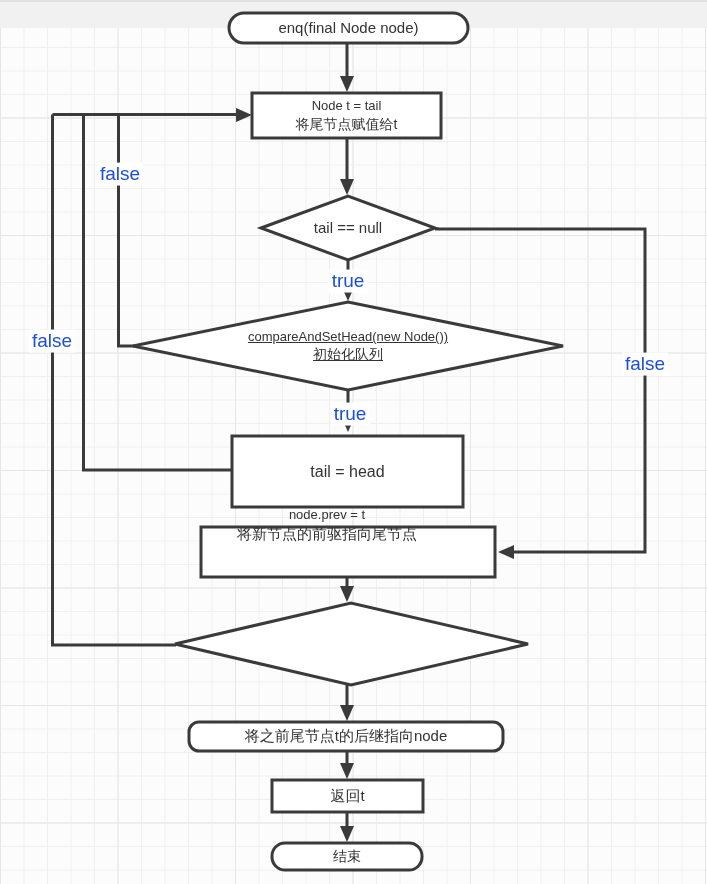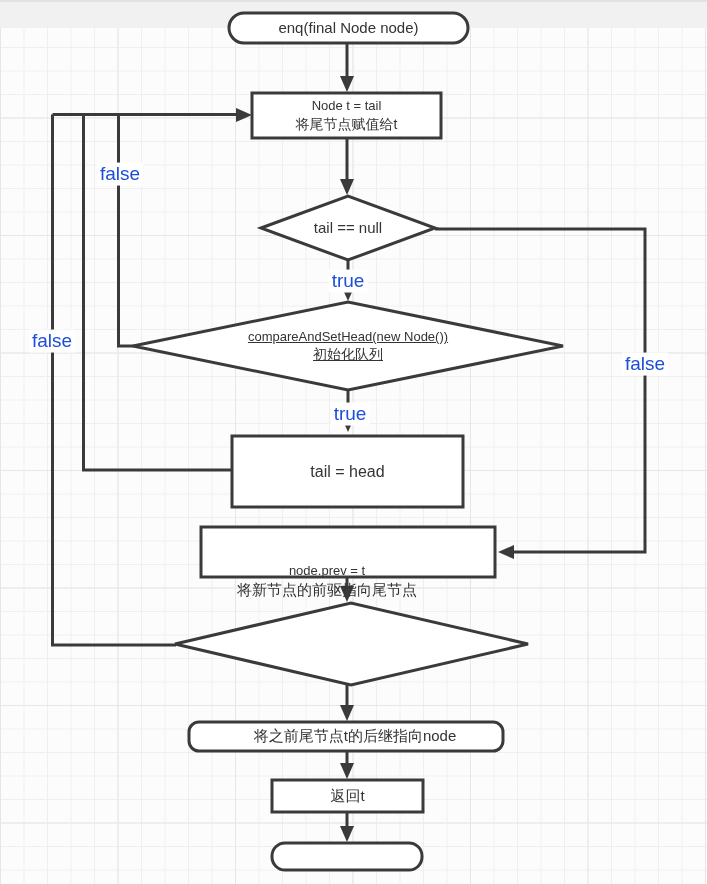--- a/index.html
+++ b/index.html
@@ -131,34 +131,37 @@
 
   <div class="node-text" style="left:133px; top:302px; width:430px; height:88px;text-decoration:underline;">
     <span class="code-line">compareAndSetHead(new Node())</span>
     <span class="note-line">初始化队列</span>
   </div>
 
   <div class="node-text" style="left:232px; top:436px; width:231px; height:71px;">
     <span class="code-line lg">tail = head</span>
   </div>
 
-  <div class="node-text" style="left:201px; top:556px; width:252px; height:50px;border-radius:25px;">
+  <div class="node-text" style="left:201px; top:500px; width:252px; height:50px;border-radius:25px;">
     <span class="code-line">node.prev = t</span>
     <span class="single-15">将新节点的前驱指向尾节点</span>
   </div>
 
 
-  <div class="node-text" style="left:189px; top:722px; width:314px; height:29px;margin-left:9px;">
+  <div class="node-text" style="left:189px; top:722px; width:314px; height:29px;">
     <span class="single-15">将之前尾节点t的后继指向node</span>
   </div>
 
   <div class="node-text" style="left:272px; top:780px; width:151px; height:32px;">
     <span class="single-15">返回t</span>
   </div>
 
+  <div class="node-text" style="left:272px; top:843px; width:150px; height:27px;">
+    <span class="single-14">结束</span>
+  </div>
 
   <div class="edge-label" style="left:348px; top:281px;">true</div>
 
   <div class="edge-label" style="left:350px; top:414px;">true</div>
 
   <div class="edge-label" style="left:645px; top:364px;">false</div>
 
   <div class="edge-label" style="left:120px; top:174px;">false</div>
 
   <div class="edge-label" style="left:52px; top:341px;">false</div>

